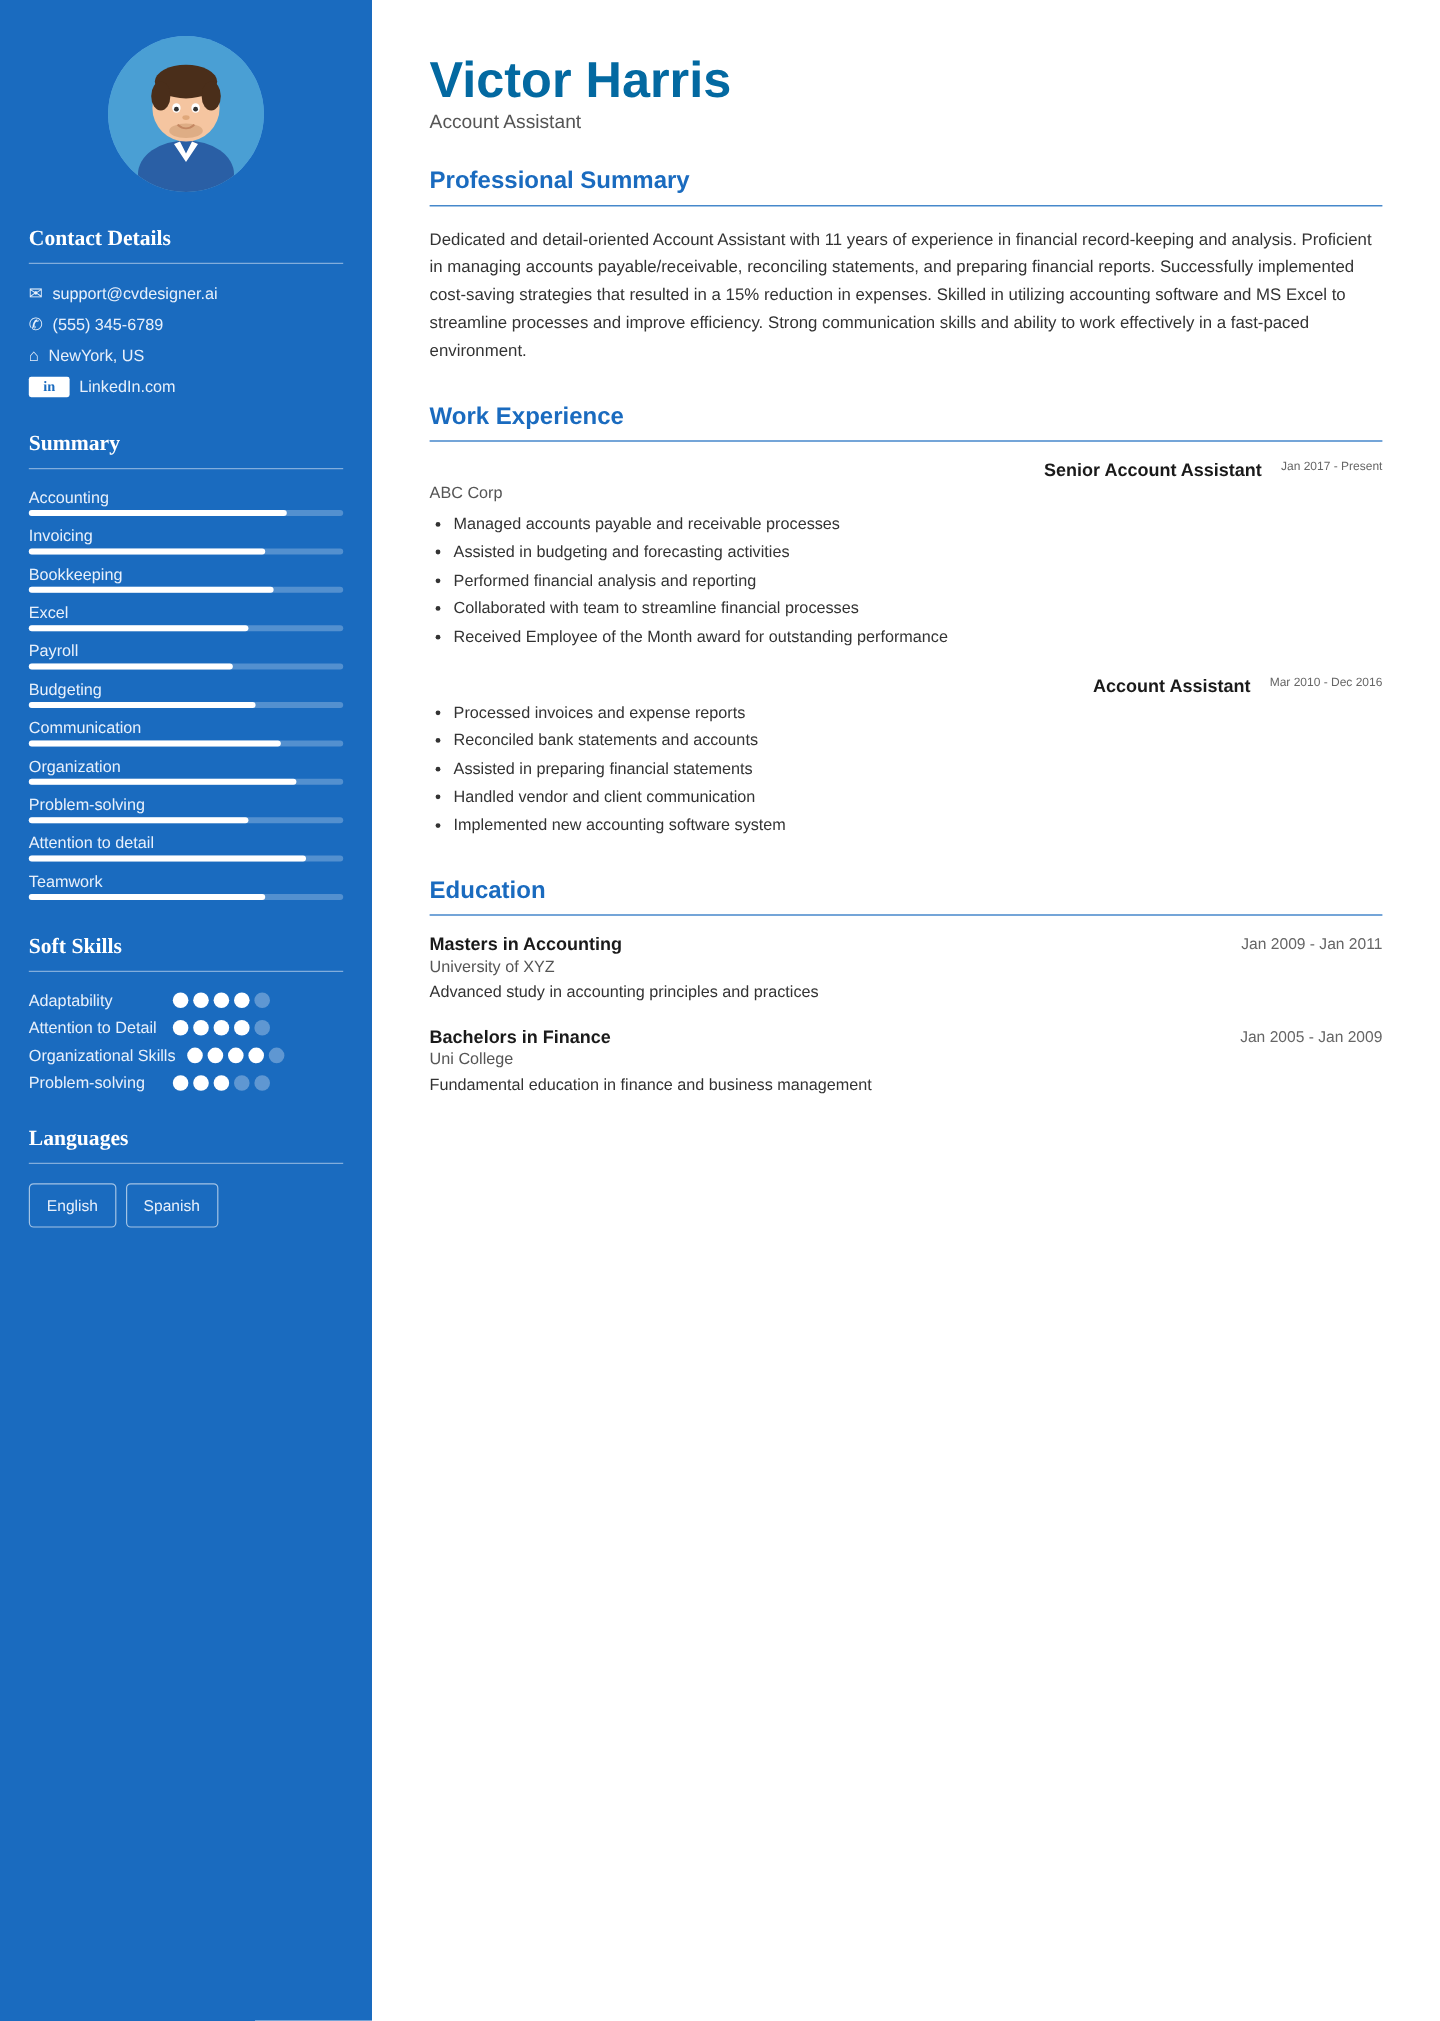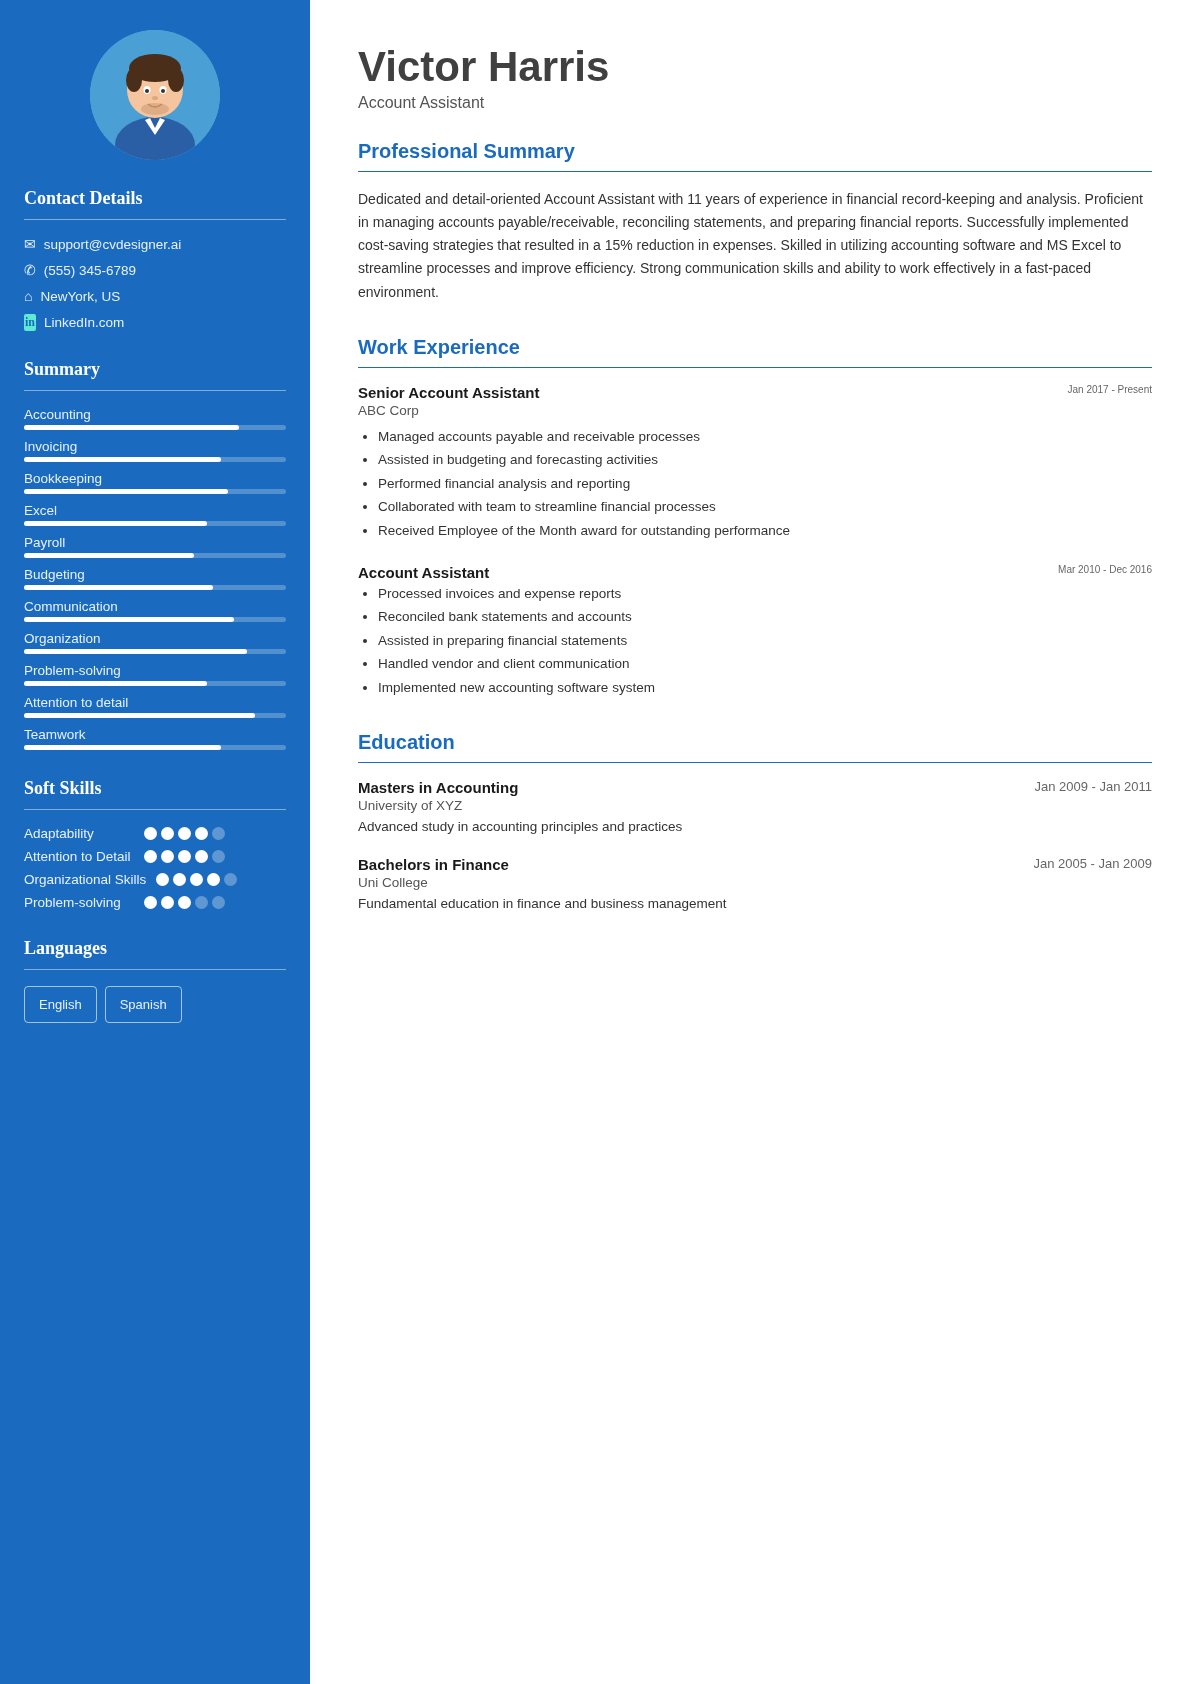--- a/index.html
+++ b/index.html
@@ -116,21 +116,21 @@
 
     
     .main {
       flex: 1;
       padding: 44px 48px 48px 48px;
       background: #fff;
     }
     .main-name {
       font-size: 42px;
       font-weight: 800;
-      color: #404040;
+      color: #0369a1;
       line-height: 1.1;
       margin-bottom: 4px;
     }
     .main-title {
       font-size: 16px;
       color: #555;
       margin-bottom: 28px;
       font-weight: 400;
     }
     .section-title {
@@ -149,21 +149,21 @@
       color: #333;
       line-height: 1.65;
       margin-bottom: 32px;
     }
 
     
     .work-section { margin-bottom: 32px; }
     .job-block { margin-bottom: 22px; }
     .job-header {
       display: flex;
-      justify-content: space-between;
+      justify-content: flex-end;
       align-items: flex-start;
       margin-bottom: 2px;
     }
     .job-title {
       font-size: 15px;
       font-weight: 700;
       color: #1a1a1a;
     }
     .job-date {
       font-size: 10px;
@@ -263,21 +263,21 @@
       </li>
       <li>
         <span class="contact-icon">✆</span>
         <span>(555) 345-6789</span>
       </li>
       <li>
         <span class="contact-icon">⌂</span>
         <span>NewYork, US</span>
       </li>
       <li>
-        <span class="contact-icon" style="font-size:12px;font-weight:700;font-family:serif;background:#5eead4;color:#1a6bbf;padding:1px 1px;border-radius:2px;">in</span>
+        <span class="contact-icon" style="font-size:12px;font-weight:700;font-family:serif;background:#ffffff;color:#1a6bbf;padding:1px 12px;border-radius:2px;">in</span>
         <span>LinkedIn.com</span>
       </li>
     </ul>
   </div>
 
   <div class="skills-section">
     <div class="sidebar-section-title">Summary</div>
     <hr class="sidebar-divider">
     <div id="skills-list">
         <div class="skill-item">

